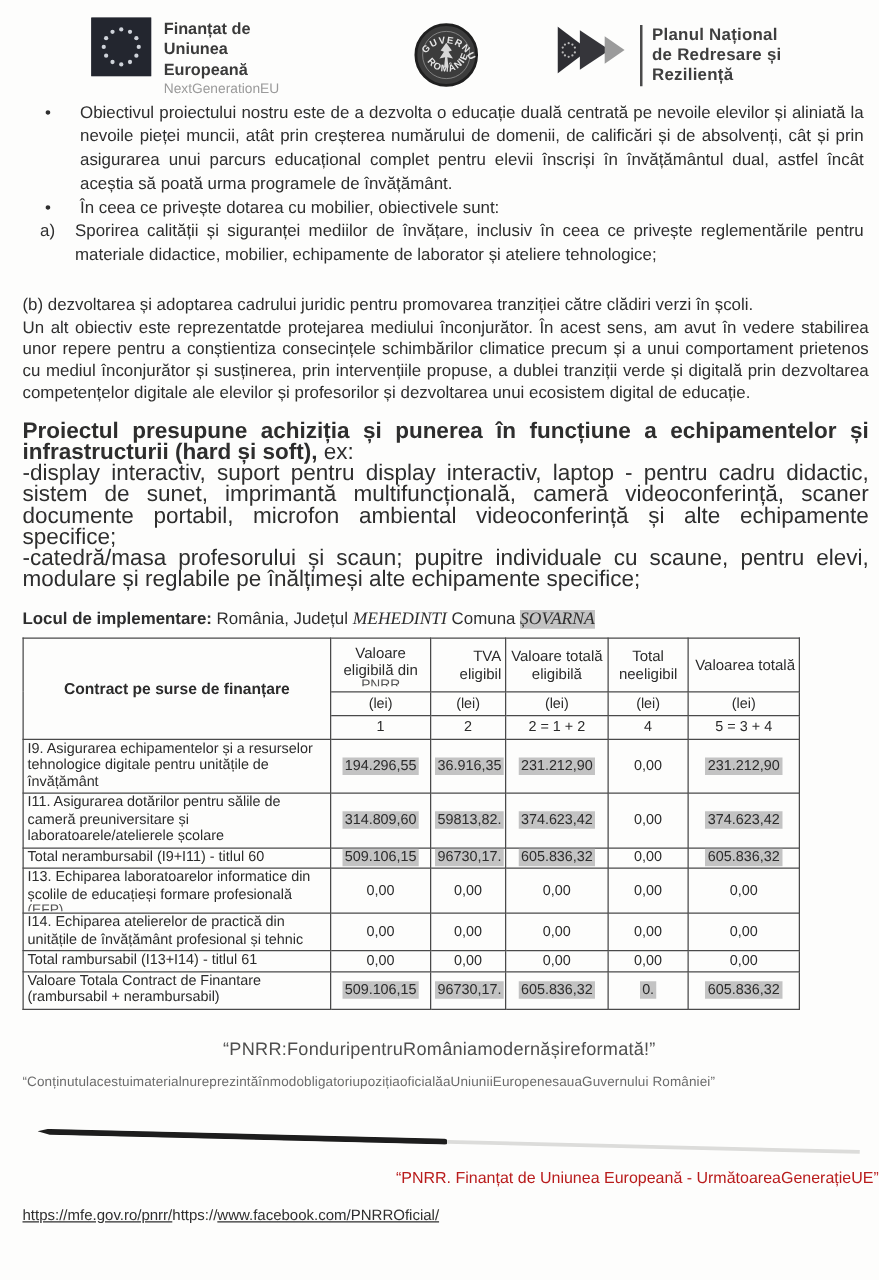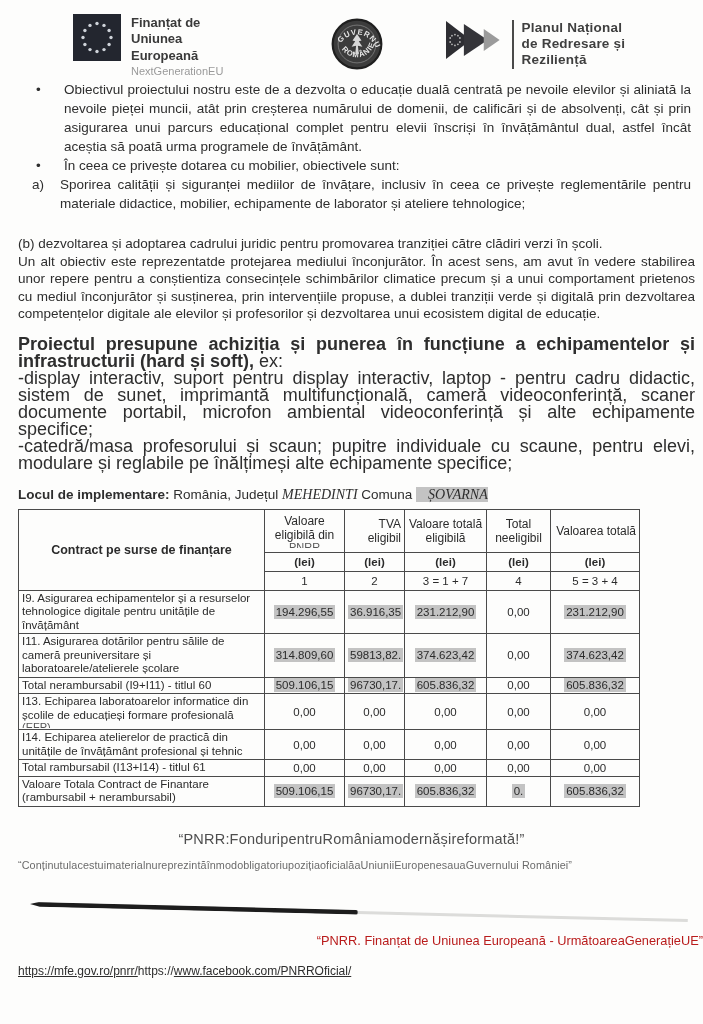--- a/index.html
+++ b/index.html
@@ -31,31 +31,31 @@
   .b-row .dot{width:28px;flex:0 0 auto;text-align:left;padding-left:6px;}
   .b-row .txt{flex:1;}
   .item-a{display:flex;margin-top:0px;}
   .item-a .marker{width:28px;flex:0 0 auto;padding-left:2px;}
   .para-b{margin:22px 8px 0 18px;font-size:13.5px;line-height:17.5px;text-align:justify;}
   .project{margin:13px 8px 0 18px;font-size:18px;line-height:17px;text-align:justify;}
   .project .bold{font-weight:bold;}
   .location{margin:15px 8px 0 18px;font-size:13.5px;}
   .location .lbl{font-weight:bold;}
   .serif-it{font-family:"Liberation Serif", serif;font-style:italic;font-size:14px;}
-  .hl{background:#c3c3c3;padding-left:12px;}
+  .hl{background:#c3c3c3;}
 
   
   table.fin{border-collapse:collapse;margin:6px 0 0 18px;table-layout:fixed;width:621px;
     font-size:11.5px;color:#2b2b2b;}
   table.fin th, table.fin td{border:1px solid #4a4a4a;padding:1px 3px;vertical-align:middle;}
   th.corner{width:246px;font-size:12.5px;font-weight:bold;text-align:center;}
   th.coltitle{font-weight:normal;font-size:12px;height:40px;vertical-align:top;padding-top:4px;position:relative;}
   th.c-center{text-align:center;} th.c-right{text-align:right;}
   .clipped{height:6px;overflow:hidden;line-height:11px;font-size:11px;text-align:center;color:#555;}
-  td.unit,th.unit{font-weight:bold;text-align:center;height:16px;font-size:11.5px;}
+  td.unit,th.unit{font-weight:normal;text-align:center;height:16px;font-size:11.5px;}
   td.num,th.num{font-weight:normal;text-align:center;height:16px;font-size:11.5px;}
   td.rowlabel{text-align:left;line-height:13.5px;padding:2px 4px;}
   td.val{text-align:center;}
   td.val .hl{padding:1px 2px;}
 
   .summary{margin:14px 0 0 18px;font-size:13.5px;line-height:22px;}
   .summary .lbl{font-weight:bold;}
 
   
   .slogan{margin-top:24px;text-align:center;font-size:14.5px;color:#4e4e4e;letter-spacing:.2px;}
@@ -201,21 +201,21 @@
       <tr>
         <th class="unit">(lei)</th>
         <th class="unit">(lei)</th>
         <th class="unit">(lei)</th>
         <th class="unit">(lei)</th>
         <th class="unit">(lei)</th>
       </tr>
       <tr>
         <th class="num">1</th>
         <th class="num">2</th>
-        <th class="num">3 = 1 + 7</th>
+        <th class="num">2 = 1 + 2</th>
         <th class="num">4</th>
         <th class="num">5 = 3 + 4</th>
       </tr>
     </thead>
     <tbody>
         <tr>
           <td class="rowlabel">I9. Asigurarea echipamentelor și a resurselor tehnologice digitale pentru unitățile de învățământ</td>
           <td class="val"><span class="hl">194.296,55</span></td>
           <td class="val"><span class="hl">36.916,35</span></td>
           <td class="val"><span class="hl">231.212,90</span></td>

